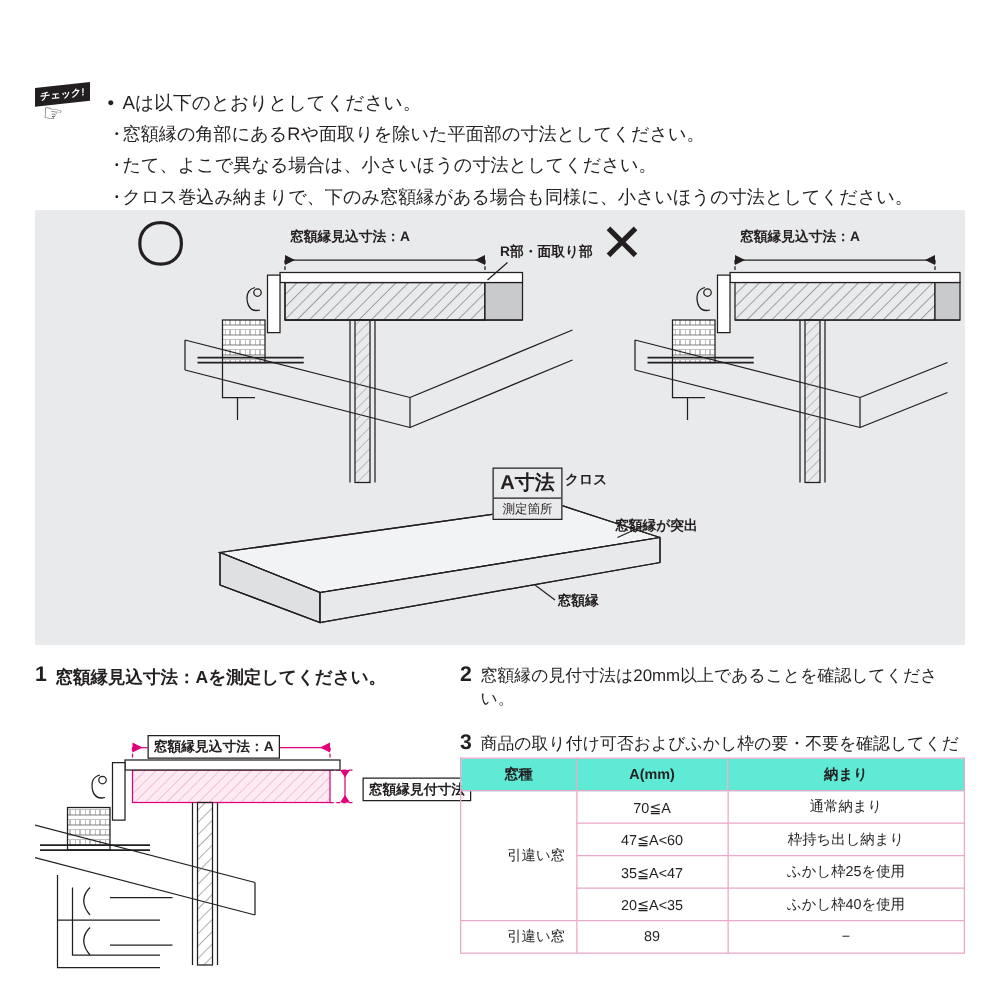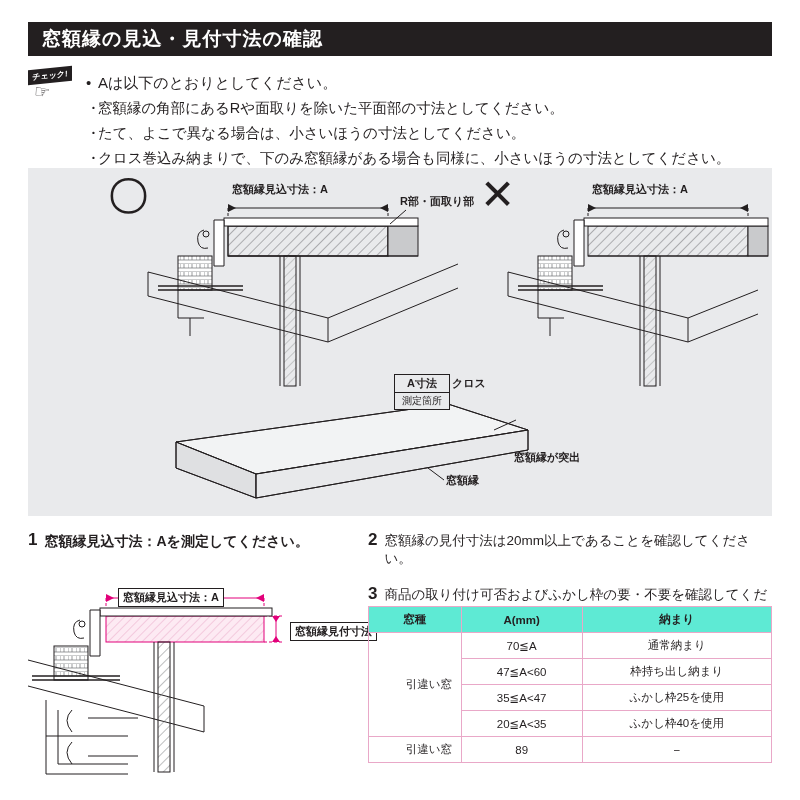--- a/index.html
+++ b/index.html
@@ -80,23 +80,20 @@
     text-align:center;padding:5px 2px;font-weight:normal;color:#231f20;
   }
   table.spec th{background:#5eead4;font-weight:bold;}
   table.spec td.k{font-weight:normal;padding-left:30px;}
 </style>
 </head>
 <body>
 
 <div class="page">
 
-  <div class="header-bar">
-    <span>窓額縁の見込・見付寸法の確認</span>
-  </div>
 
   <div class="check-badge">
     <div class="tag">チェック!</div>
     <div class="hand">☞</div>
   </div>
 
   <div class="intro">
     <div class="l0 li">
       <span class="bullet">•</span><span>Aは以下のとおりとしてください。</span>
     </div>
@@ -228,26 +225,26 @@
     </svg>
 
     <div class="lbl" style="left:80px;top:8px;font-size:40px;line-height:40px;font-weight:bold;">〇</div>
     <div class="lbl" style="left:452px;top:6px;font-size:42px;line-height:42px;font-weight:bold;">✕</div>
 
     <div class="lbl lbl-b" style="left:204px;top:14px;">窓額縁見込寸法：A</div>
     <div class="lbl lbl-b" style="left:564px;top:14px;">窓額縁見込寸法：A</div>
     <div class="lbl lbl-b" style="left:372px;top:26px;">R部・面取り部</div>
 
     <div style="position:absolute;left:366px;top:206px;width:54px;border:1px solid #231f20;background:#e9eaec;text-align:center;">
-      <div style="font-size:11px;font-weight:bold;border-bottom:1px solid #231f20;padding:1px 0;">A寸法</div>
+      <div style="font-size:16px;font-weight:bold;border-bottom:1px solid #231f20;padding:1px 0;">A寸法</div>
       <div style="font-size:10px;padding:1px 0;">測定箇所</div>
     </div>
 
     <div class="lbl lbl-b" style="left:424px;top:208px;">クロス</div>
-    <div class="lbl lbl-b" style="left:486px;top:245px;margin-top:37px;">窓額縁が突出</div>
+    <div class="lbl lbl-b" style="left:464px;top:245px;">窓額縁が突出</div>
     <div class="lbl lbl-b" style="left:418px;top:305px;">窓額縁</div>
   </div>
 
   <div class="sec-left">
     <div style="display:flex;gap:7px;align-items:flex-start;">
       <span class="step-num">1</span>
       <span class="title" style="padding-top:3px;">窓額縁見込寸法：Aを測定してください。</span>
     </div>
   </div>
 

